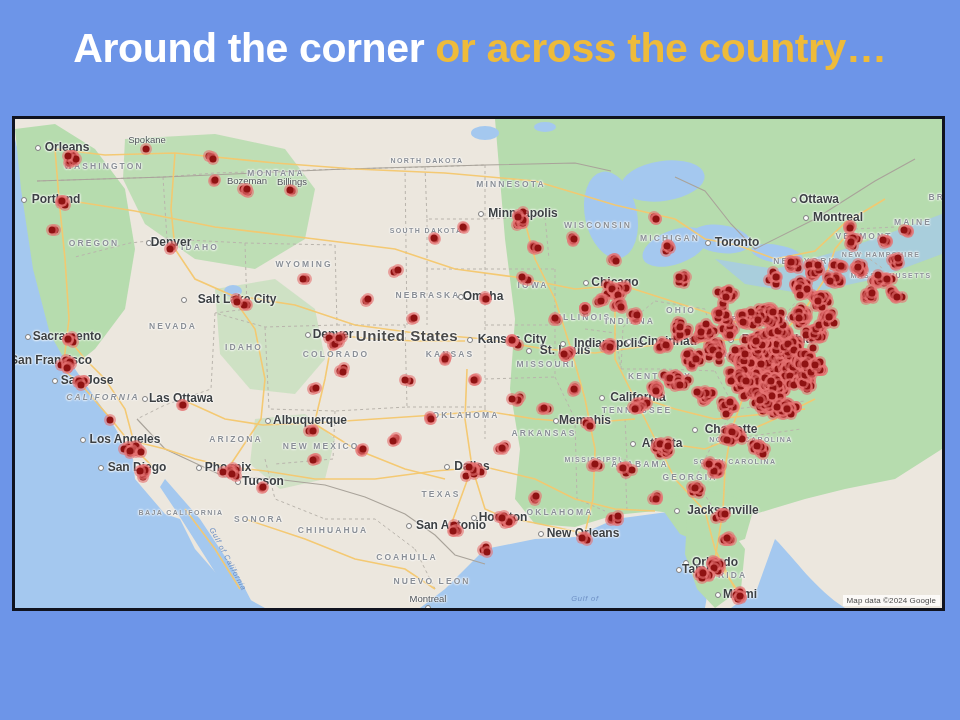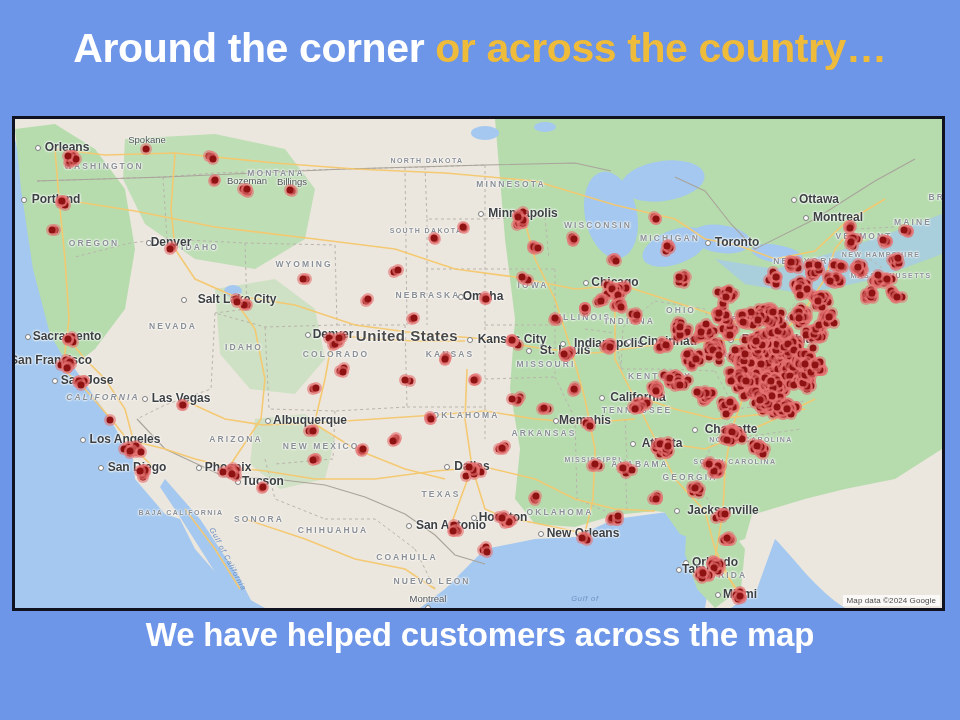--- a/index.html
+++ b/index.html
@@ -308,21 +308,21 @@
         <div class="citydot" style="left: 8.8px; top: 81px;"></div>
         <div class="lbl lbl-city-major" style="left: 52px; top: 217px;">Sacramento</div>
         <div class="citydot" style="left: 13px; top: 218px;"></div>
         <div class="lbl lbl-city-major" style="left: 36px; top: 241px;">San Francisco</div>
         <div class="lbl lbl-city-major" style="left: 72px; top: 261px;">San Jose</div>
         <div class="citydot" style="left: 39.8px; top: 262px;"></div>
         <div class="lbl lbl-city-major" style="left: 110px; top: 320px;">Los Angeles</div>
         <div class="citydot" style="left: 67.6px; top: 321px;"></div>
         <div class="lbl lbl-city-major" style="left: 122px; top: 348px;">San Diego</div>
         <div class="citydot" style="left: 86.4px; top: 349px;"></div>
-        <div class="lbl lbl-city-major" style="left: 166px; top: 279px;">Las Vegas</div>
+        <div class="lbl lbl-city-major" style="left: 166px; top: 279px;">Las Ottawa</div>
         <div class="citydot" style="left: 130.4px; top: 280px;"></div>
         <div class="lbl lbl-city-major" style="left: 213px; top: 348px;">Phoenix</div>
         <div class="citydot" style="left: 184.2px; top: 349px;"></div>
         <div class="lbl lbl-city-major" style="left: 248px; top: 362px;">Tucson</div>
         <div class="citydot" style="left: 222.6px; top: 363px;"></div>
         <div class="lbl lbl-city-major" style="left: 295px; top: 301px;">Albuquerque</div>
         <div class="citydot" style="left: 252.6px; top: 302px;"></div>
         <div class="lbl lbl-city-major" style="left: 318px; top: 215px;">Denver</div>
         <div class="citydot" style="left: 292.6px; top: 216px;"></div>
         <div class="lbl lbl-city-major" style="left: 222px; top: 180px;">Salt Lake City</div>
@@ -2287,16 +2287,15 @@
         <div class="pin" style="left: 347.5px; top: 330.4px;"></div>
         <div class="pin" style="left: 381px; top: 318.9px;"></div>
         <div class="pin" style="left: 379.5px; top: 321.3px;"></div>
         <div class="pin" style="left: 378px; top: 322px;"></div>
       </div>
 
     <div class="attrib">Map data ©2024 Google</div>
   </div>
 
   <div class="footer">
-    <div class="foot-line1">We have helped customers across the map</div>
   </div>
 
 </div>
 
 </body></html>

